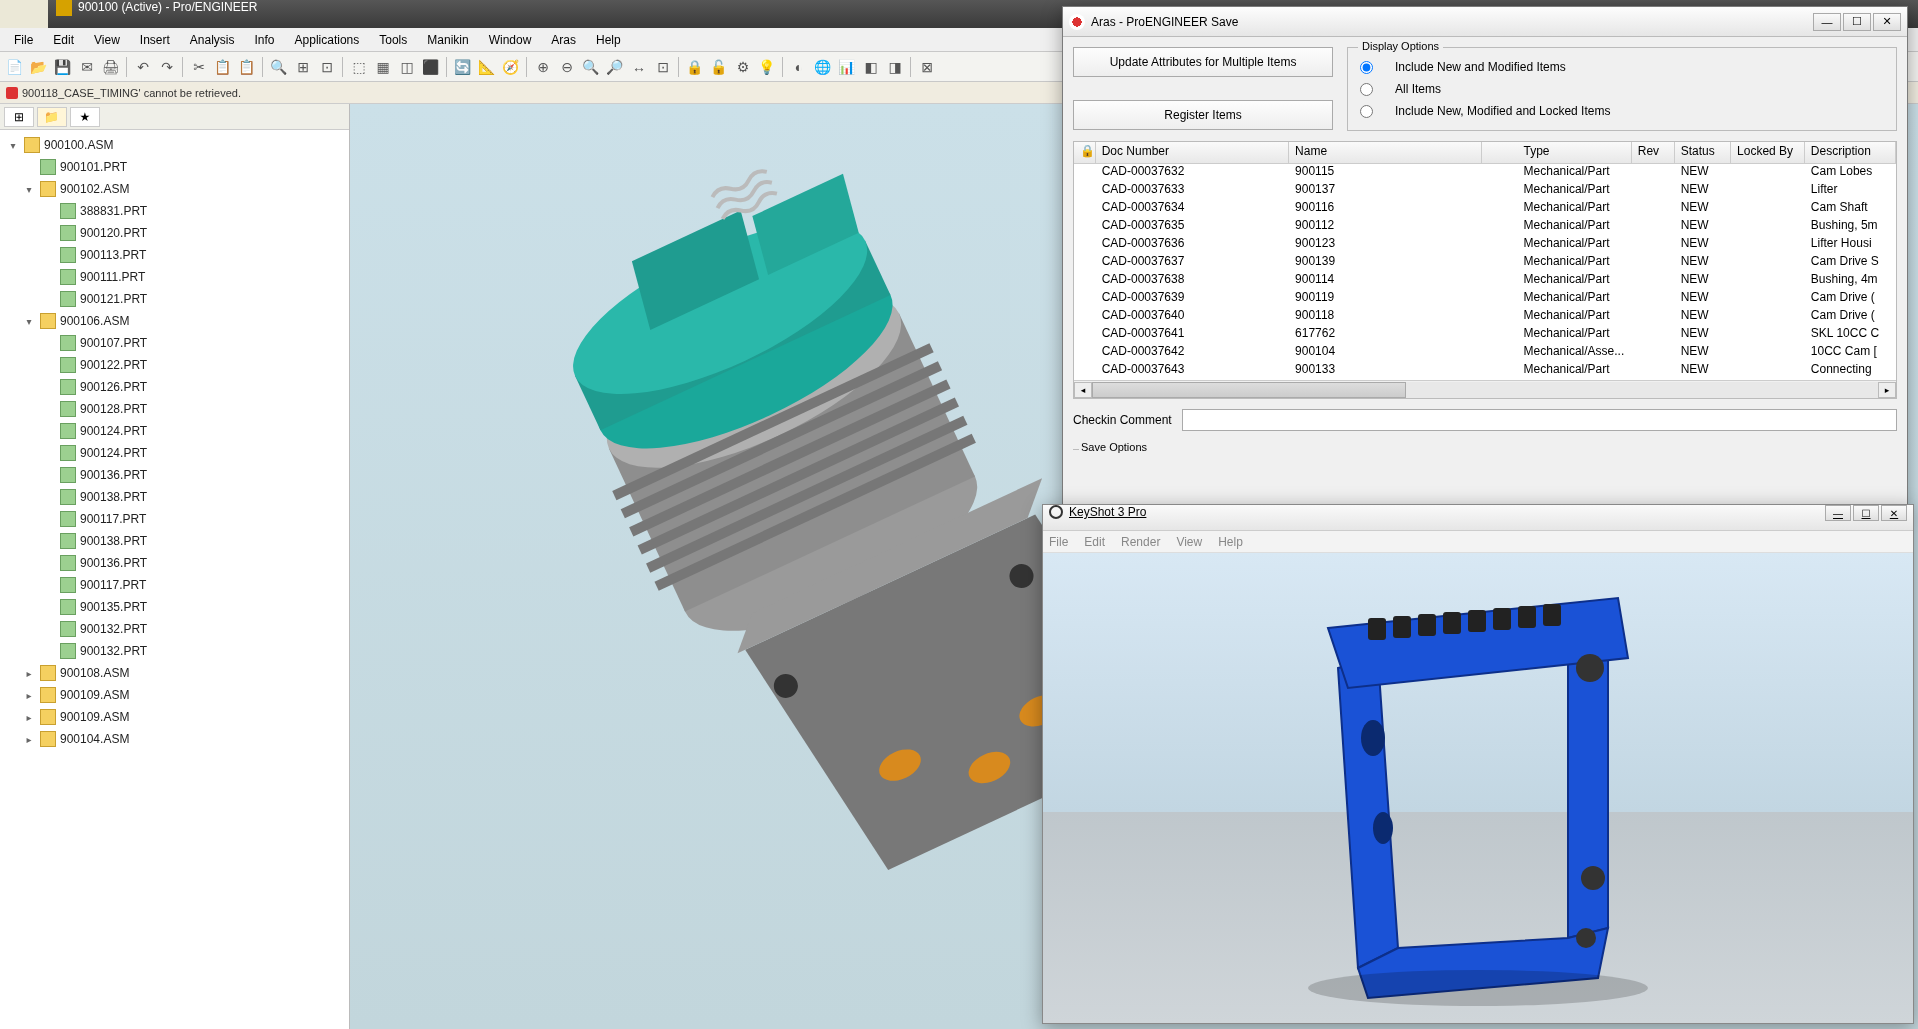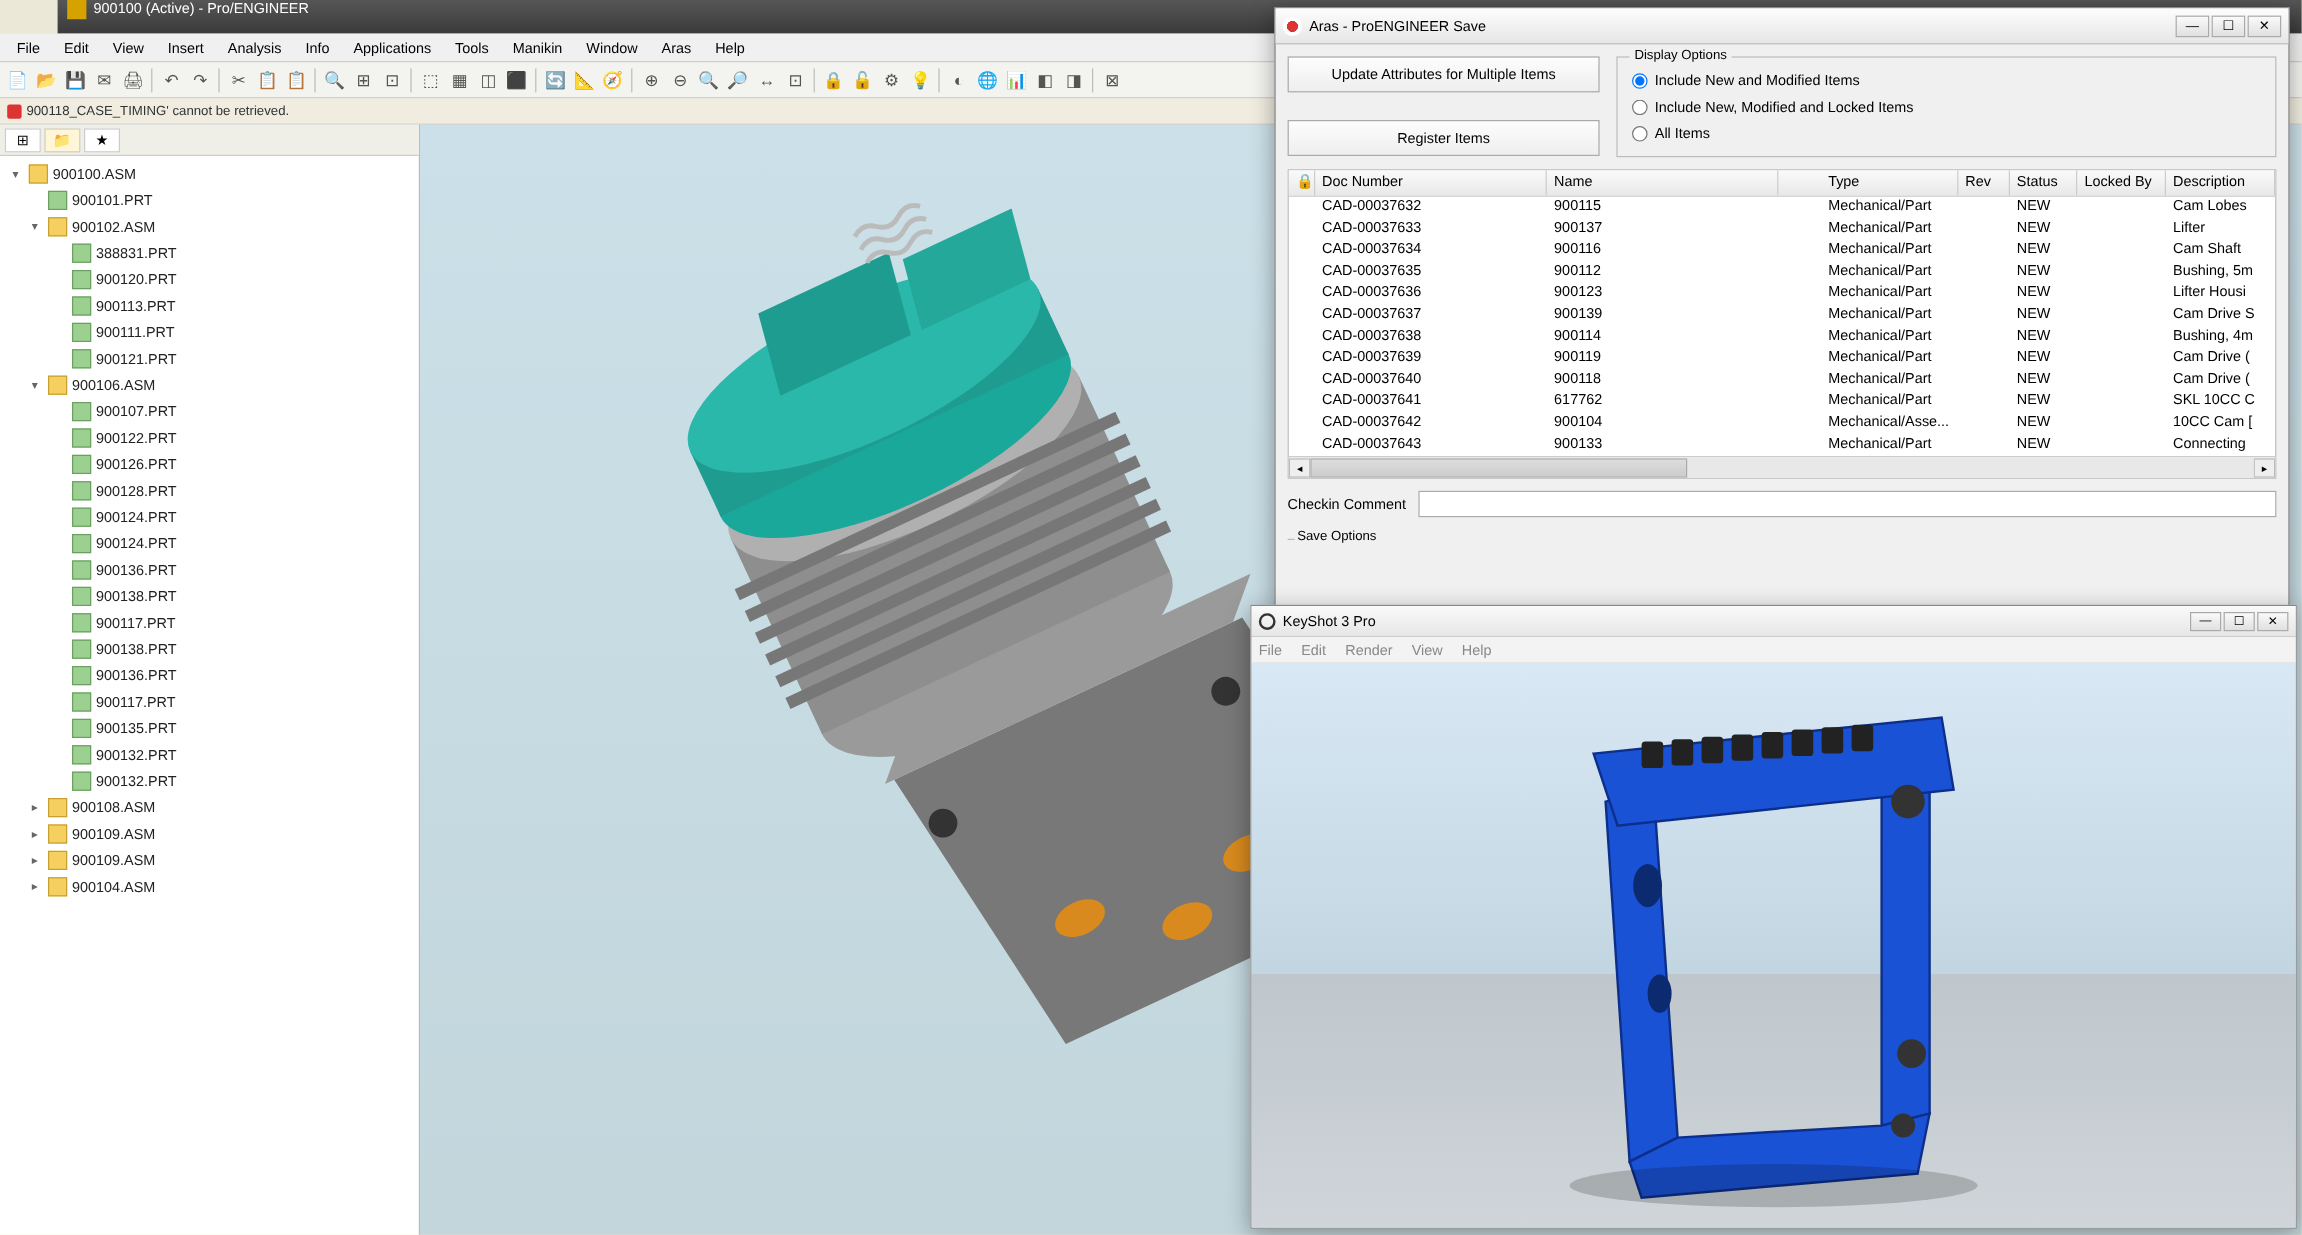--- a/index.html
+++ b/index.html
@@ -45,21 +45,21 @@
 .aras-dialog { position: absolute; left: 1062px; top: 6px; width: 846px; height: 506px; background: #f0f0f0; border: 1px solid #7a7a7a; box-shadow: 0 4px 18px rgba(0,0,0,.35); }
 .aras-titlebar { height: 30px; background: linear-gradient(#fdfdfd,#e6e6e6); border-bottom: 1px solid #bbb; display: flex; align-items: center; padding: 0 6px; }
 .aras-titlebar .aras-icon { width: 16px; height: 16px; background: radial-gradient(circle,#d33 40%,#fff 42%); border-radius: 50%; margin-right: 6px; }
 .aras-titlebar .aras-winbtns { margin-left: auto; display: flex; gap: 2px; }
 .aras-winbtn { width: 28px; height: 18px; border: 1px solid #aaa; background: linear-gradient(#fafafa,#e0e0e0); display: flex; align-items: center; justify-content: center; font-size: 11px; }
 .aras-top { display: flex; padding: 10px; gap: 14px; }
 .aras-btns { display: flex; flex-direction: column; gap: 23px; width: 260px; }
 .aras-btn { height: 30px; border: 1px solid #aaa; background: linear-gradient(#fdfdfd,#eee); font-size: 12px; cursor: default; }
 .aras-fieldset { flex: 1; border: 1px solid #bbb; padding: 8px 12px; position: relative; }
 .aras-fieldset .legend { position: absolute; top: -8px; left: 10px; background: #f0f0f0; padding: 0 4px; font-size: 11px; }
-.aras-radio { display: flex; align-items: center; gap: 6px; height: 22px; font-size: 12px; }
+.aras-radio { display: flex; align-items: center; gap: 22px; height: 22px; font-size: 12px; }
 .aras-radio input { margin: 0; }
 
 .aras-grid-wrap { border: 1px solid #bbb; margin: 0 10px; height: 258px; display: flex; flex-direction: column; background: #fff; }
 .aras-grid-header { display: flex; background: linear-gradient(#fafafa,#e8e8e8); border-bottom: 1px solid #ccc; height: 22px; }
 .aras-grid-header .gh { border-right: 1px solid #ccc; padding: 2px 6px; font-size: 12px; overflow: hidden; }
 .aras-grid-body { flex: 1; overflow: hidden; position: relative; }
 .aras-grid-row { display: flex; height: 18px; font-size: 12px; }
 .aras-grid-row .gc { padding: 0 6px; overflow: hidden; white-space: nowrap; }
 .aras-grid-scroll { height: 18px; display: flex; align-items: center; background: #f0f0f0; border-top: 1px solid #ccc; }
 .aras-grid-scroll .sbtn { width: 18px; height: 16px; border: 1px solid #bbb; background: #eee; display: flex; align-items: center; justify-content: center; font-size: 9px; }
@@ -69,21 +69,21 @@
 .col-lock { width: 22px; } .col-doc { width: 200px; } .col-name { width: 200px; } .col-type { width: 118px; margin-left: 35px; } .col-rev { width: 44px; } .col-status { width: 58px; } .col-locked { width: 76px; } .col-desc { width: 94px; }
 
 .aras-checkin { display: flex; align-items: center; gap: 10px; margin: 10px; }
 .aras-checkin label { font-size: 12px; }
 .aras-checkin input { flex: 1; height: 22px; border: 1px solid #aaa; padding: 0 4px; font-size: 12px; }
 .aras-saveopts { margin: 0 10px 0 10px; font-size: 11px; position: relative; padding-left: 8px; }
 .aras-saveopts::before { content: ""; position: absolute; left: 0; top: 8px; width: 6px; height: 1px; background: #bbb; }
 
 
 .keyshot { position: absolute; left: 1042px; top: 504px; width: 872px; height: 520px; background: #f5f5f5; border: 1px solid #888; box-shadow: 0 4px 18px rgba(0,0,0,.35); }
-.ks-titlebar { height: 26px; background: linear-gradient(#fafafa,#e6e6e6); border-bottom: 1px solid #ccc; display: flex; align-items: center; padding: 0 6px; font-size: 12px; }
+.ks-titlebar { height: 26px; background: linear-gradient(#fafafa,#e6e6e6); border-bottom: 1px solid #ccc; display: flex; align-items: flex-start; padding: 0 6px; font-size: 12px; text-decoration: underline; }
 .ks-titlebar .ks-icon { width: 14px; height: 14px; border: 2px solid #333; border-radius: 50%; margin-right: 6px; }
 .ks-titlebar .ks-winbtns { margin-left: auto; display: flex; gap: 2px; }
 .ks-winbtn { width: 26px; height: 16px; border: 1px solid #aaa; background: linear-gradient(#fafafa,#e0e0e0); display: flex; align-items: center; justify-content: center; font-size: 10px; }
 .ks-menubar { height: 22px; display: flex; align-items: center; padding: 0 6px; gap: 16px; font-size: 12px; color: #888; background: #f3f3f3; border-bottom: 1px solid #ddd; }
 .ks-viewport { position: absolute; left: 0; top: 48px; right: 0; bottom: 0; background: linear-gradient(#d8e8f4 0%,#c2d6e2 55%,#bfc7cc 55%,#cfd5d9 100%); display: flex; align-items: center; justify-content: center; }
 .ks-model { width: 420px; height: 440px; }
 </style>
 </head>
 <body>
 
@@ -369,25 +369,25 @@
       <button class="aras-btn">Register Items</button>
     </div>
     <div class="aras-fieldset">
       <span class="legend">Display Options</span>
       <label class="aras-radio">
           <input type="radio" name="disp" checked="" style="">
           <span>Include New and Modified Items</span>
         </label>
       <label class="aras-radio">
           <input type="radio" name="disp" style="">
-          <span>Include New, Modified and Locked Items</span>
+          <span>All Items</span>
         </label>
       <label class="aras-radio">
           <input type="radio" name="disp" style="">
-          <span>All Items</span>
+          <span>Include New, Modified and Locked Items</span>
         </label>
     </div>
   </div>
 
   <div class="aras-grid-wrap">
     <div class="aras-grid-header">
       <div class="gh col-lock">🔒</div>
       <div class="gh col-doc">Doc Number</div>
       <div class="gh col-name">Name</div>
       <div class="gh col-type">Type</div>

